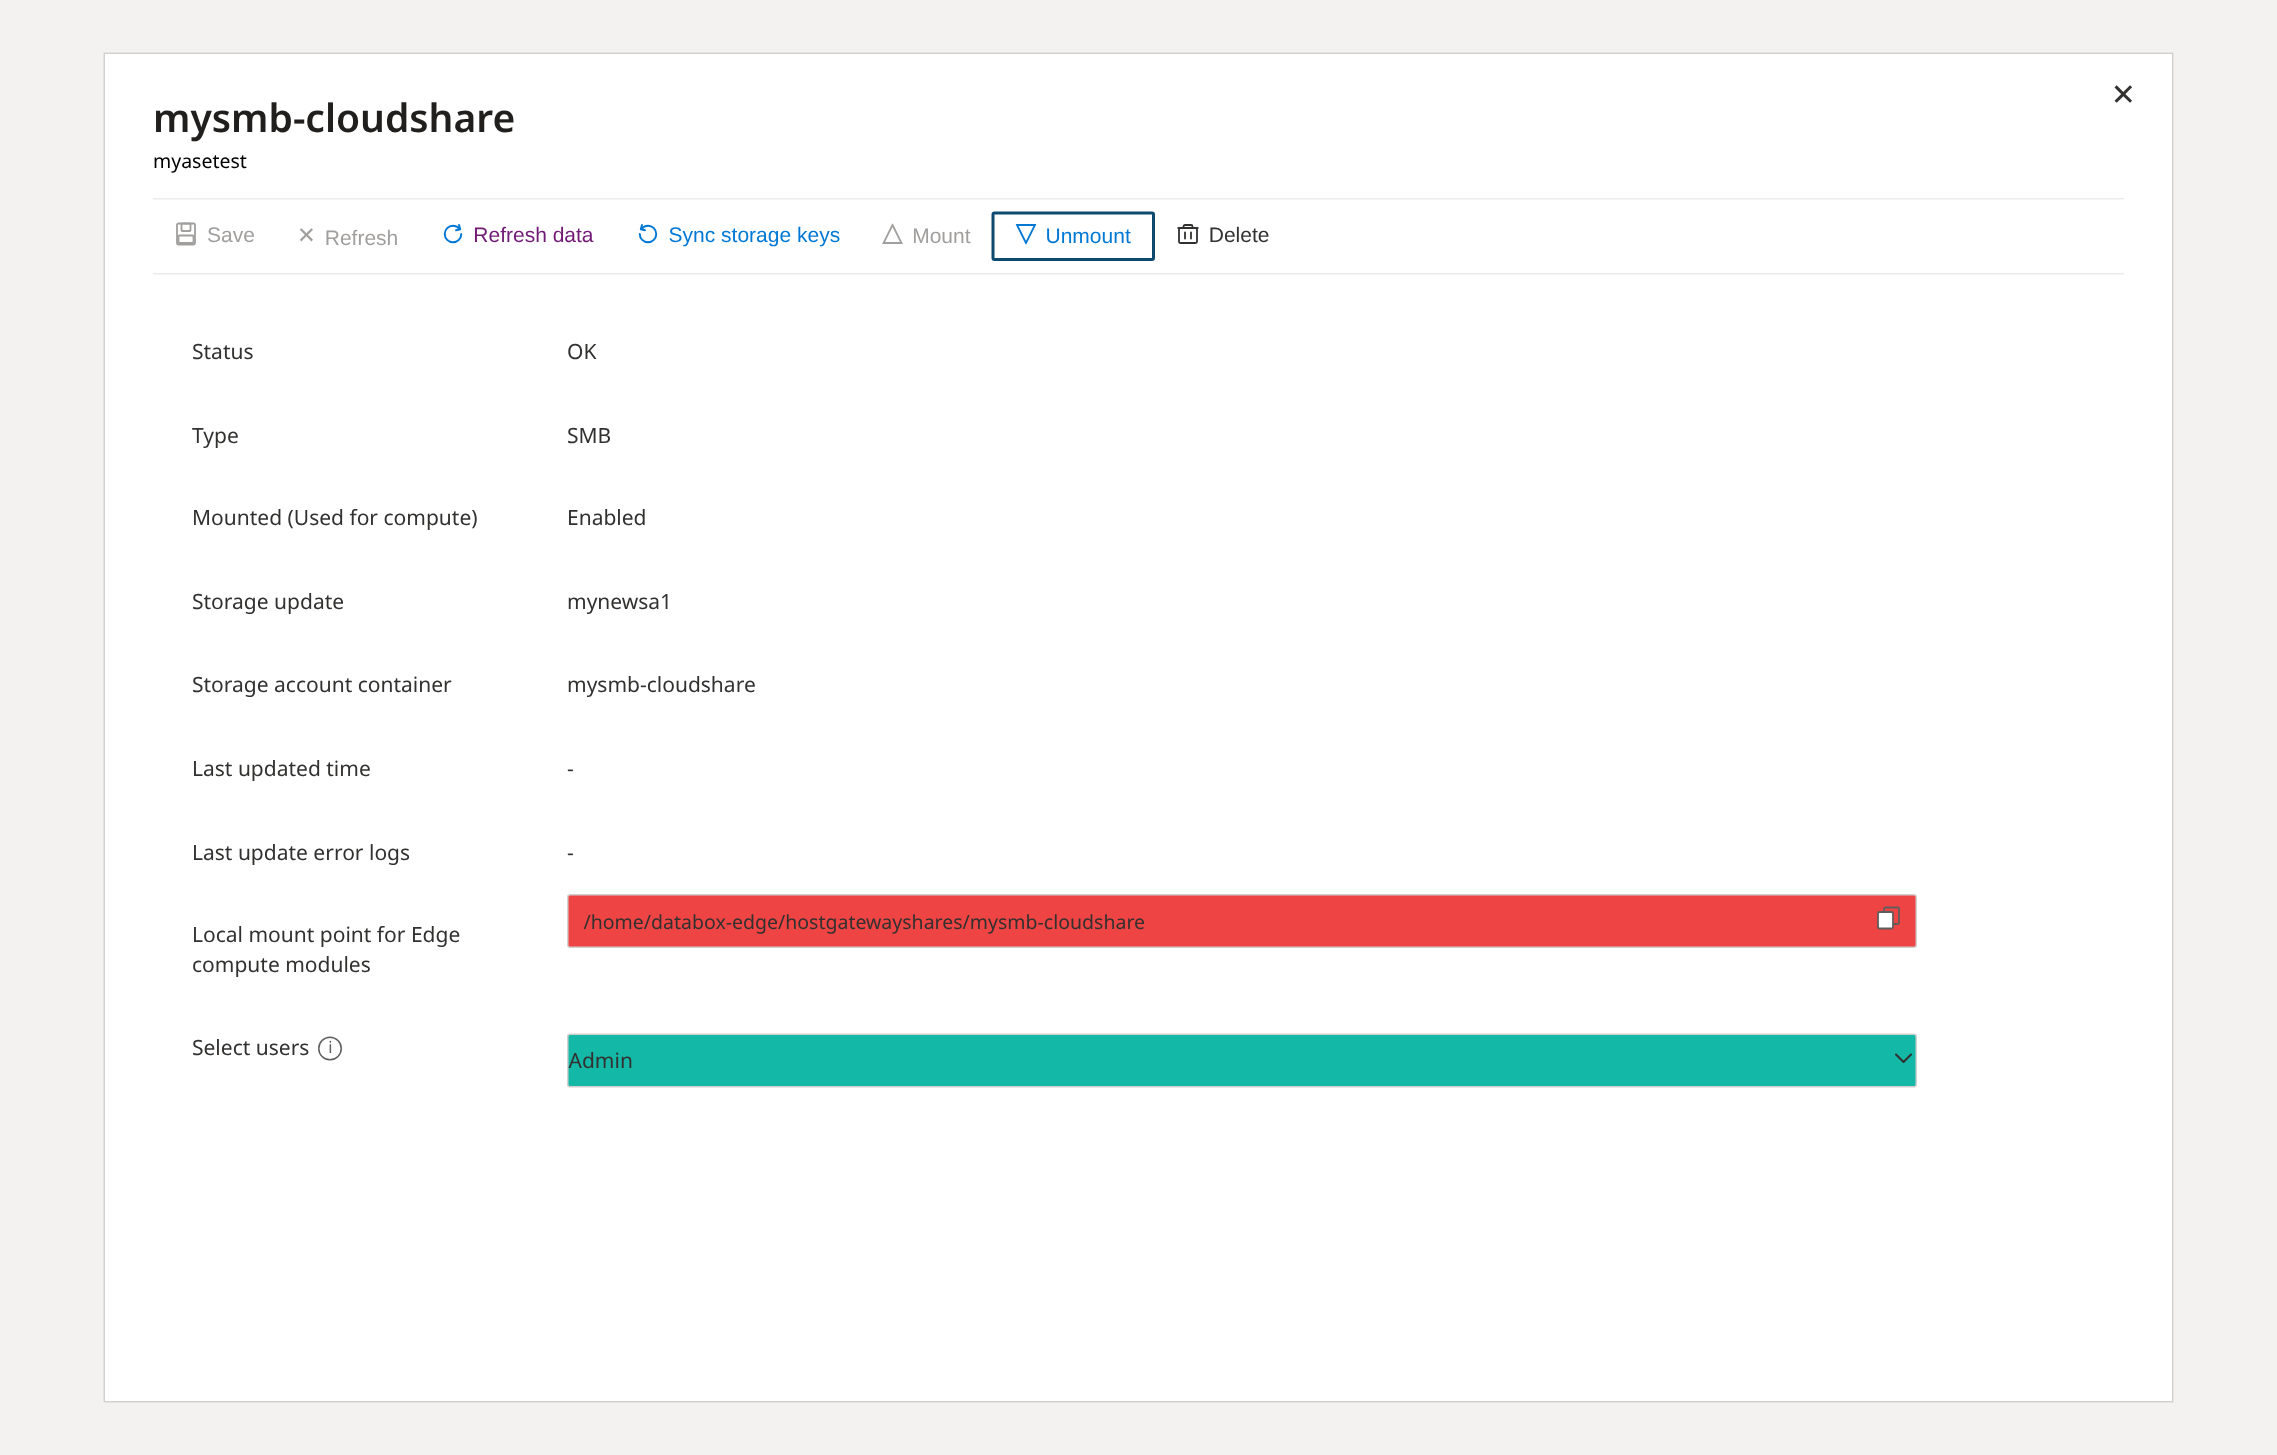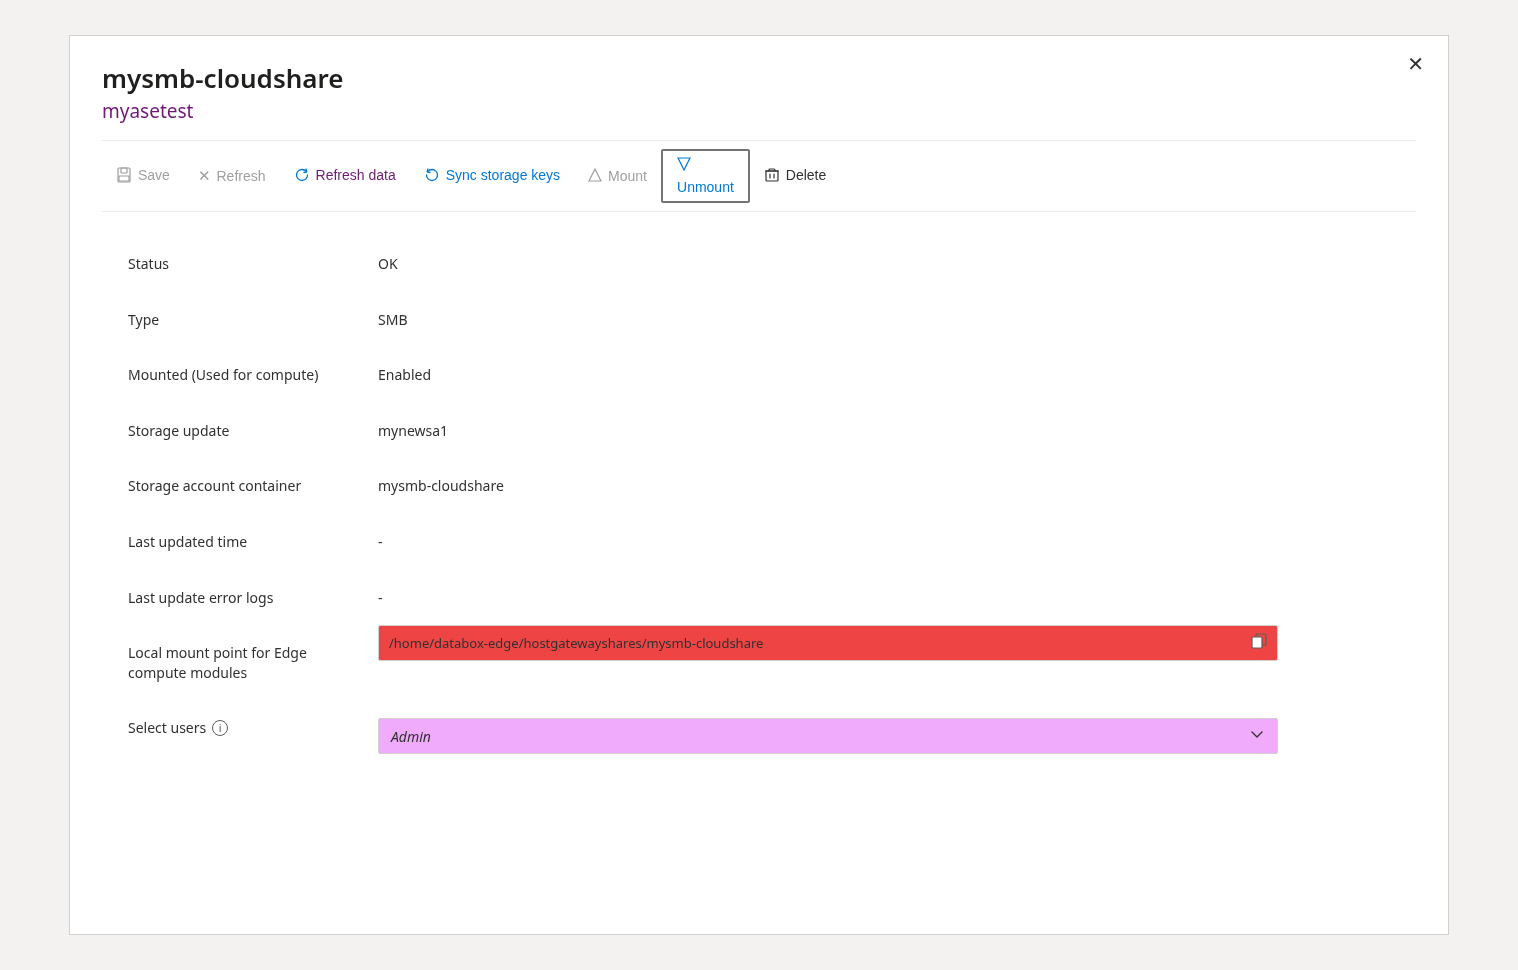--- a/index.html
+++ b/index.html
@@ -31,22 +31,22 @@
       border: none;
       line-height: 1;
     }
     .panel-title {
       font-size: 26px;
       font-weight: 600;
       color: #201f1e;
       margin-bottom: 2px;
     }
     .panel-subtitle {
-      font-size: 19px;
-      color: #701a75;
+      font-size: 13px;
+      color: #000000;
       margin-bottom: 16px;
     }
     .toolbar {
       display: flex;
       align-items: center;
       gap: 0;
       padding: 8px 0;
       border-top: 1px solid #edebe9;
       border-bottom: 1px solid #edebe9;
       margin-bottom: 24px;
@@ -66,24 +66,23 @@
     }
     .toolbar-btn.disabled {
       color: #a19f9d;
       cursor: default;
     }
     .toolbar-btn .btn-icon {
       font-size: 15px;
       line-height: 1;
     }
     .toolbar-btn.active-outline {
-      border: 2px solid #737373;
+      border: 2px solid #0c4a6e;
       border-radius: 2px;
       color: #0078d4;
-      flex-direction: column;
     }
     .toolbar-btn.active-outline .btn-icon {
       color: #0078d4;
     }
     .form-grid {
       display: grid;
       grid-template-columns: 260px 1fr;
       row-gap: 0;
     }
     .form-label {
@@ -142,28 +141,27 @@
       color: #605e5c;
       font-size: 14px;
       flex-shrink: 0;
     }
     .select-box {
       display: flex;
       align-items: center;
       justify-content: space-between;
       border: 1px solid #d2d0ce;
       border-radius: 2px;
-      padding: 6px 12px;
+      padding: 6px 0;
       font-size: 14px;
       color: #323130;
       min-height: 36px;
       max-width: 900px;
       cursor: pointer;
-      background: #f0abfc;
-      font-style: italic;
+      background: #14b8a6;
     }
     .chevron-down {
       font-size: 16px;
       color: #323130;
     }
   </style>
 </head>
 <body>
 
 <div class="panel">

